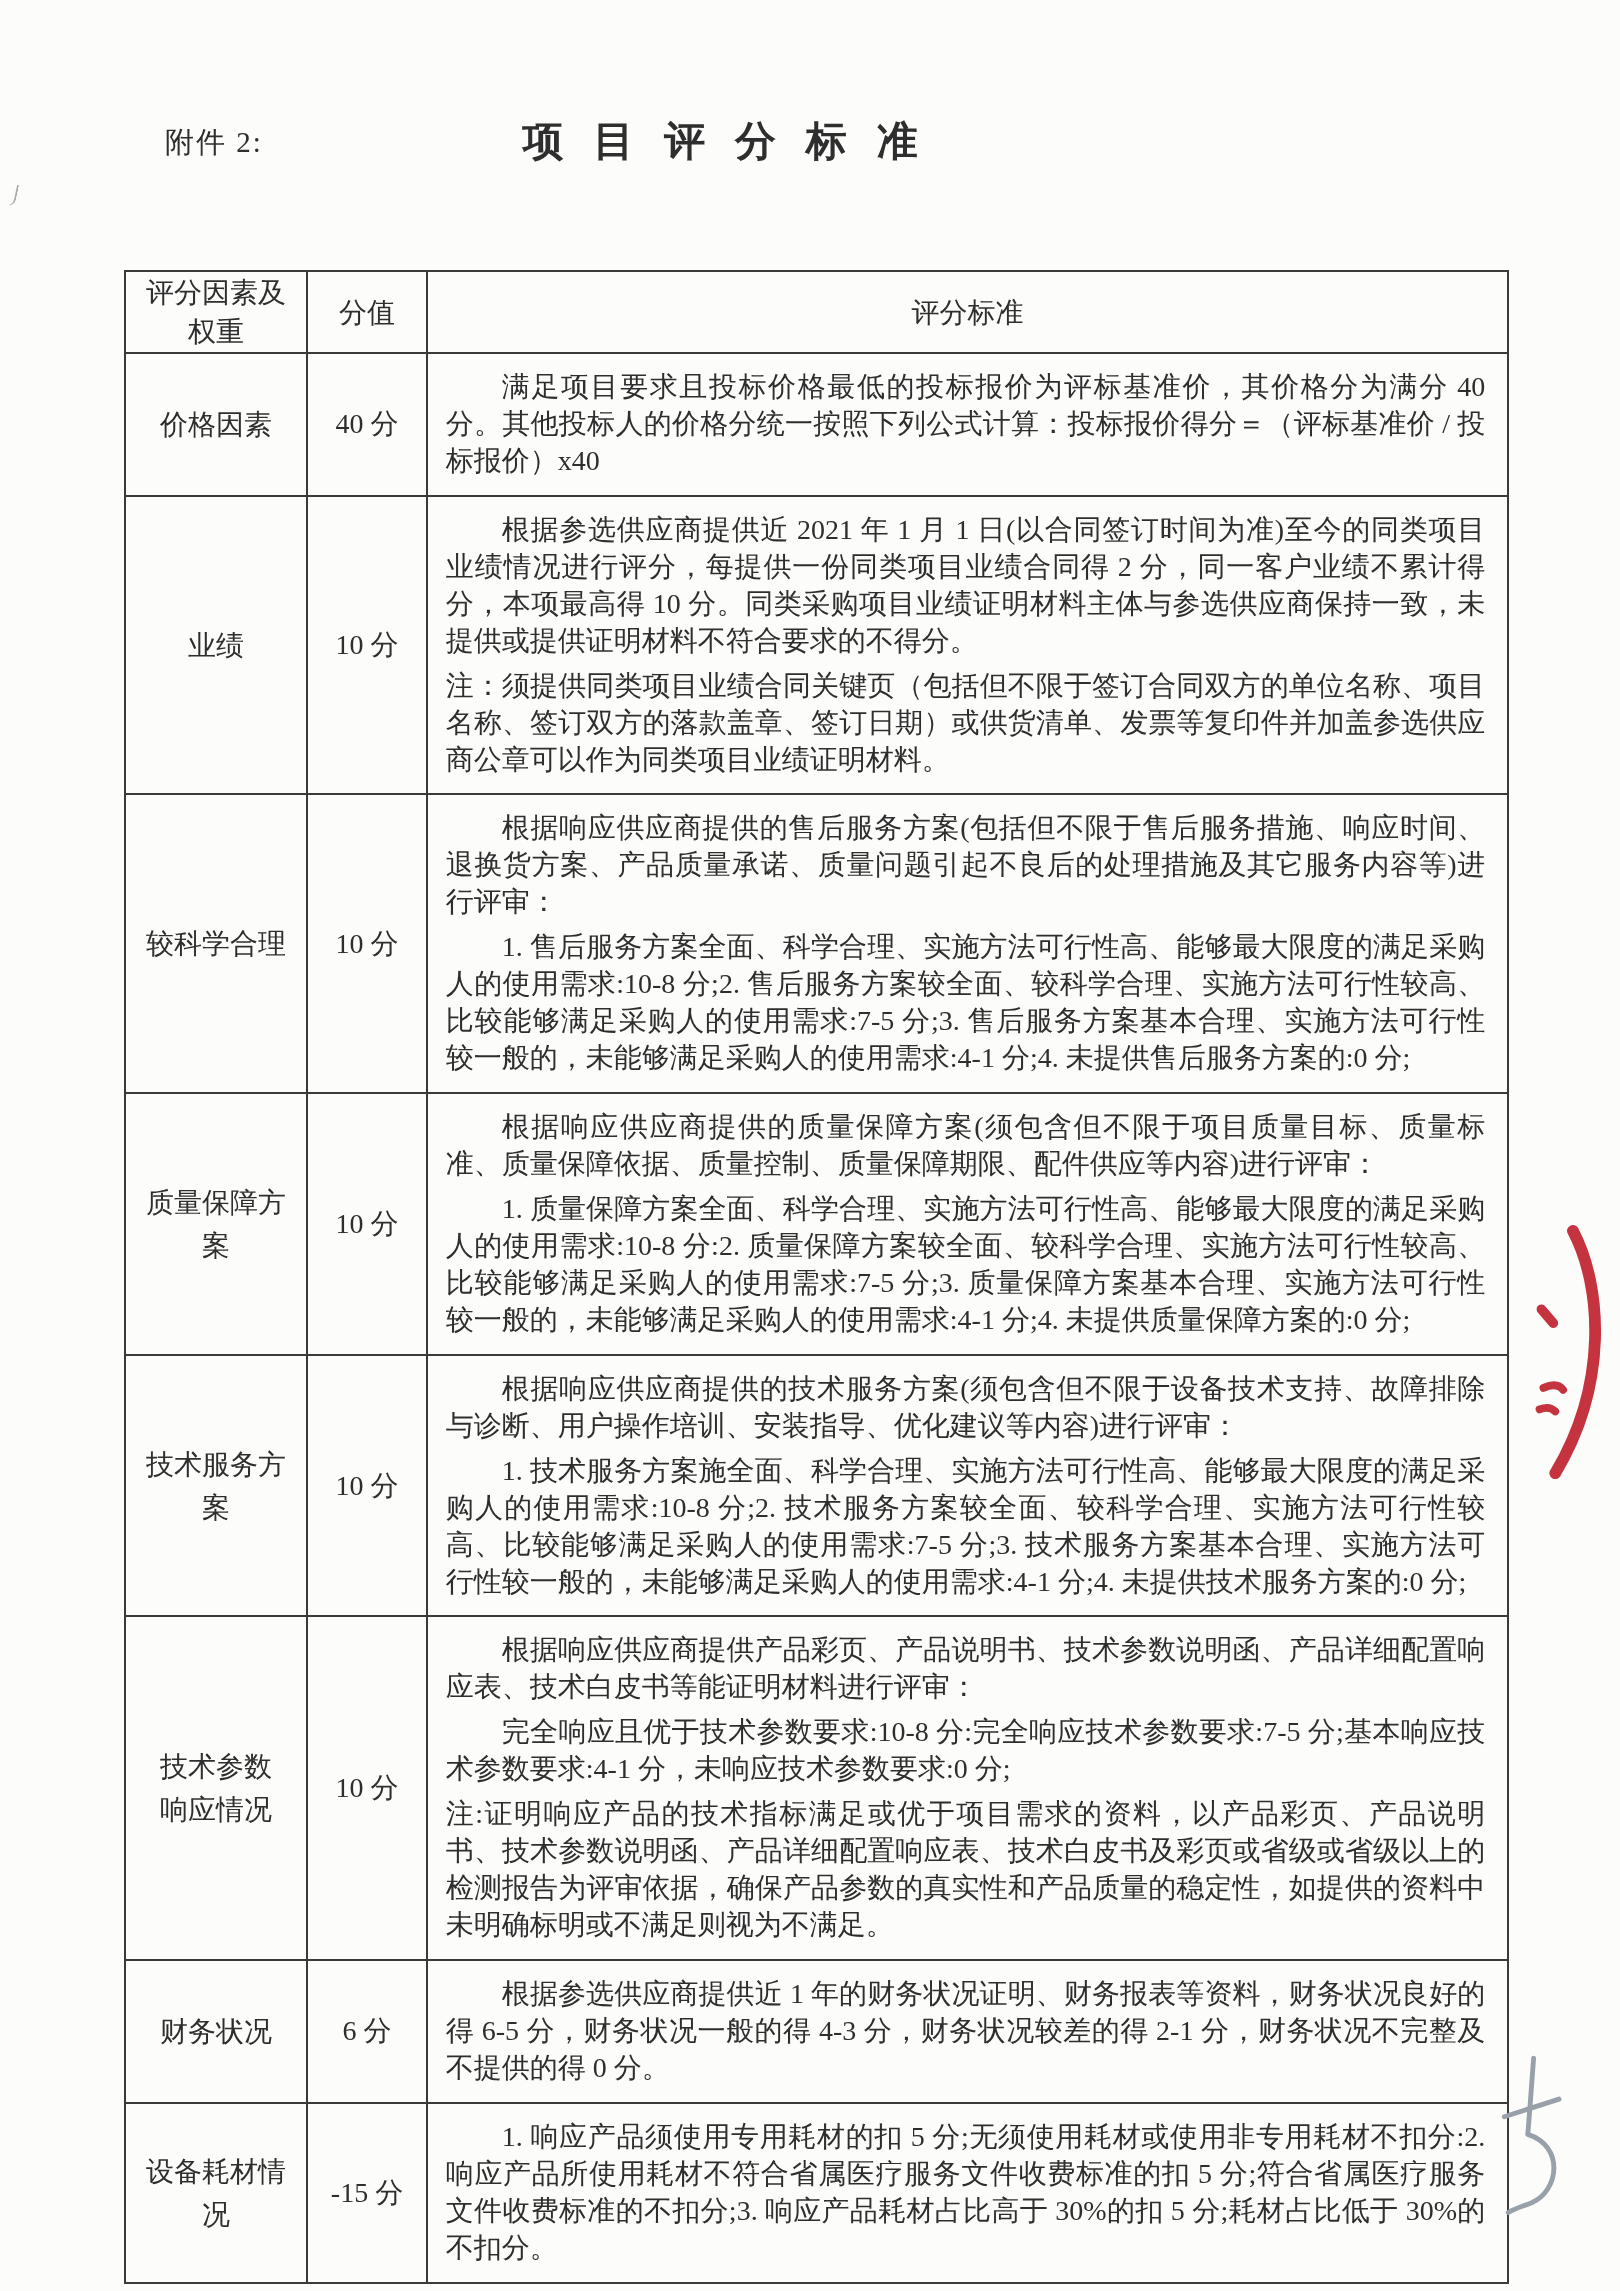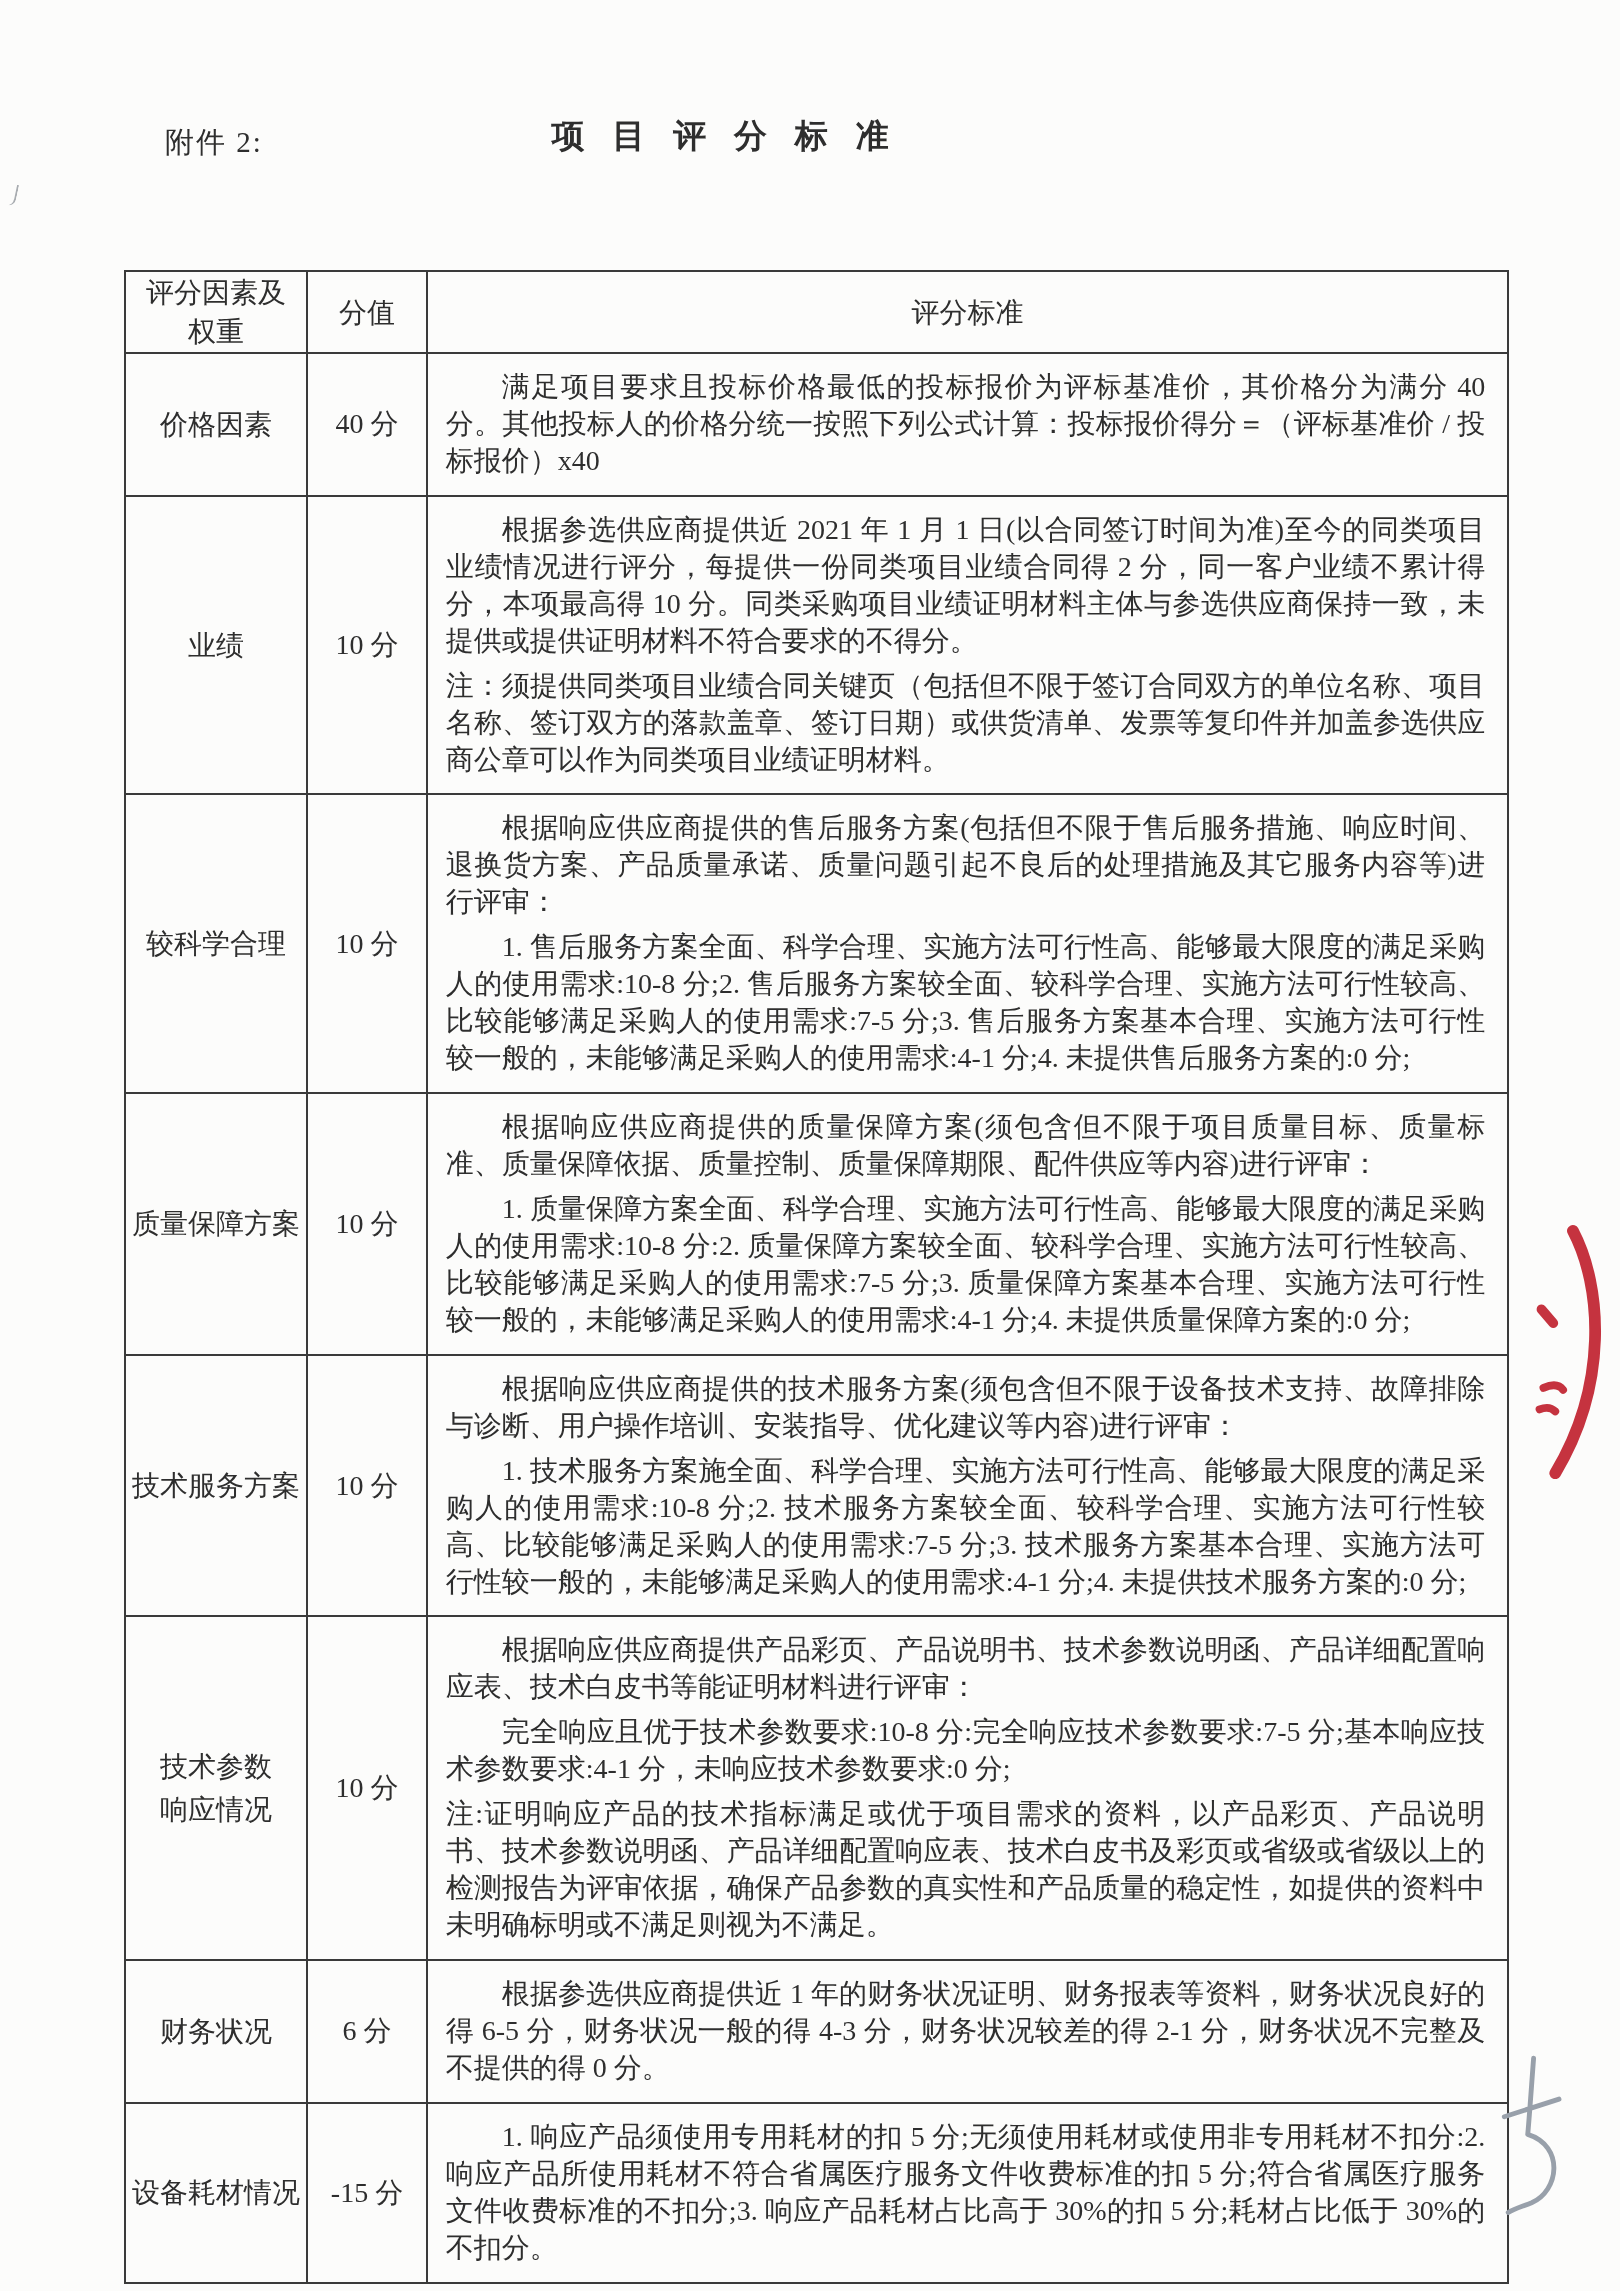--- a/index.html
+++ b/index.html
@@ -9,40 +9,40 @@
     font-family:"Liberation Serif","DejaVu Serif",serif;
     color:#2e2e2e;
     overflow:hidden;
   }
   .attachment-label{
     position:absolute;left:165px;top:123px;
     font-size:29px;font-weight:normal;letter-spacing:2px;
   }
   .document-title{
     position:absolute;left:431px;top:114px;width:588px;
-    font-size:33px;font-weight:bold;letter-spacing:9.8px;
+    font-size:41px;font-weight:bold;letter-spacing:9.8px;
     text-align:center;white-space:nowrap;
   }
   table.scoring{
     position:absolute;left:124px;top:270px;
     width:1385px;border-collapse:collapse;
     table-layout:fixed;
     border:2.9px solid #2f2f2f;
   }
   table.scoring th, table.scoring td{
     border:2px solid #3a3a3a;
     font-weight:normal;
     font-size:28px;
   }
   col.c-factor{width:182px;}
   col.c-score{width:120px;}
   th{height:67px;text-align:center;vertical-align:middle;white-space:pre-line;line-height:39px;}
   td.factor{
     text-align:center;vertical-align:middle;
-    white-space:pre-line;line-height:43px;padding:2px;
+    white-space:pre-line;line-height:43px;padding:16px;
   }
   td.score{
     text-align:center;vertical-align:middle;white-space:nowrap;padding:16px;
   }
   td.criteria{
     padding:5.9px 13.7px 7.8px 9.8px;
     font-size:28px;line-height:37px;
     text-align:justify;vertical-align:top;
   }
   .para{margin:8px;}

